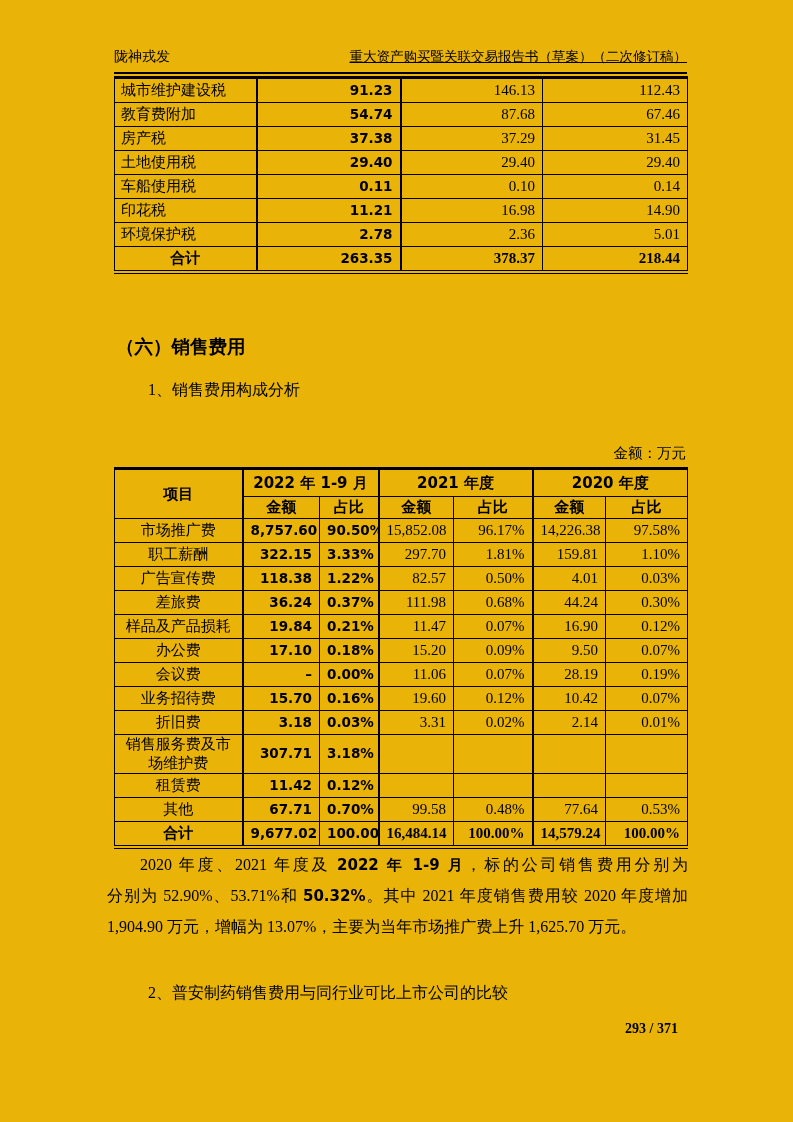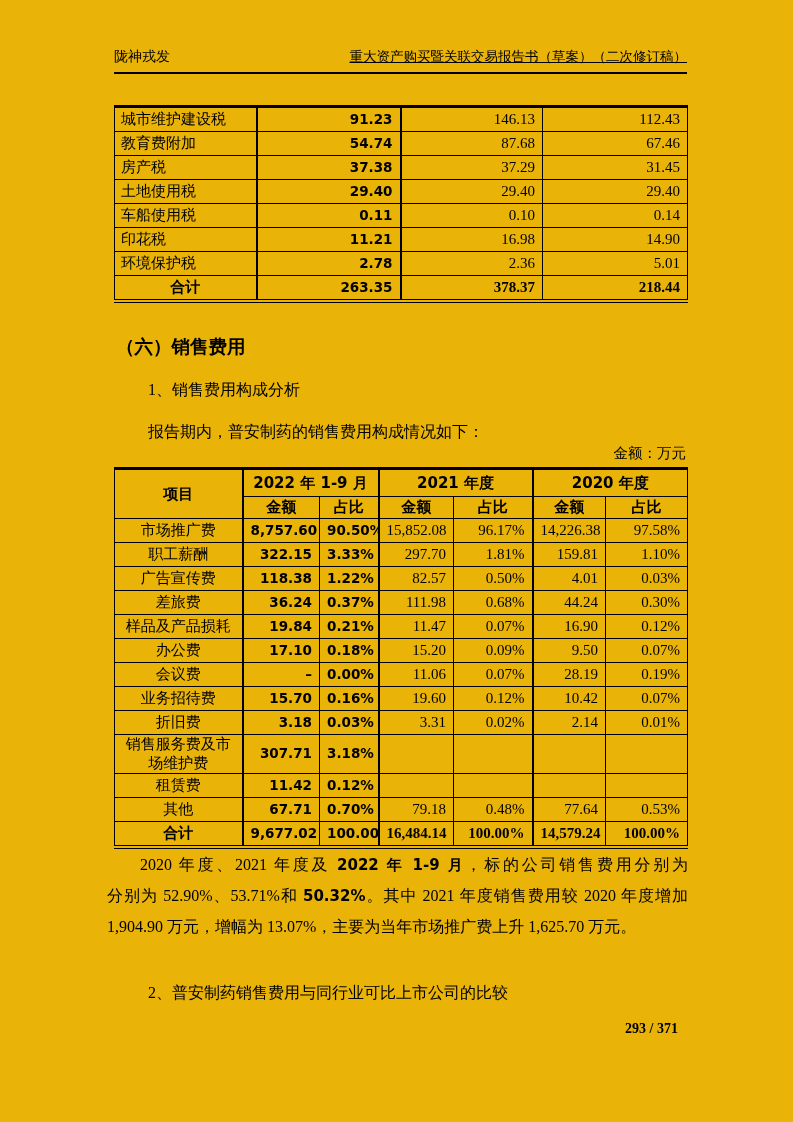--- a/index.html
+++ b/index.html
@@ -14,21 +14,21 @@
   .hdr-right{font-size:13.5px;text-decoration:underline;}
 
   
   table{border-collapse:collapse;table-layout:fixed;}
   td,th{border:1px solid #000;overflow:hidden;line-height:1.25;}
   .num{text-align:right;padding:0 7px;font-size:15px;}
   .lbl{padding:0 6px;font-size:15px;}
   .b22{font-family:"DejaVu Sans","Liberation Sans",sans-serif;font-weight:bold;font-size:13.5px;margin-top:28px;}
 
   
-  .t1{position:absolute;left:114px;top:105px;width:573px;
+  .t1{position:absolute;left:114px;top:76px;width:573px;
       border-top:3px solid #000;border-bottom:4px double #000;}
   .t1 td{height:23px;}
   .t1 td:first-child{text-align:left;}
   .t1 .vb{border-left-width:2px;border-right-width:2px;}
   .t1 tr.total td{font-weight:bold;}
   .t1 tr.total td:first-child{text-align:center;font-family:"DejaVu Sans","Liberation Sans",sans-serif;}
 
   
   .sec-title{position:absolute;left:116px;top:334px;font-size:18.5px;font-weight:bold;
              font-family:"DejaVu Sans","Liberation Sans",sans-serif;}
@@ -124,21 +124,20 @@
           <td class="lbl">合计</td>
           <td class="num b22 vb">263.35</td>
           <td class="num">378.37</td>
           <td class="num">218.44</td>
         </tr>
       </tbody>
   </table>
 
   <div class="sec-title">（六）销售费用</div>
   <div class="item1">1、销售费用构成分析</div>
-  <div class="intro">报告期内，普安制药的销售费用构成情况如下：</div>
   <div class="unit">金额：万元</div>
 
   <table class="t2">
     <colgroup>
       <col style="width:128px">
         <col style="width:77px">
         <col style="width:59px">
       <col style="width:75px">
         <col style="width:79px">
         <col style="width:73px">
@@ -257,21 +256,21 @@
           <td class="num b22">0.12%</td>
           <td class="num gl"></td>
           <td class="num"></td>
           <td class="num gl"></td>
           <td class="num"></td>
         </tr>
         <tr>
           <td class="lbl">其他</td>
           <td class="num b22 gl">67.71</td>
           <td class="num b22">0.70%</td>
-          <td class="num gl">79.18</td>
+          <td class="num gl">99.58</td>
           <td class="num">0.48%</td>
           <td class="num gl">77.64</td>
           <td class="num">0.53%</td>
         </tr>
         <tr class="total">
           <td class="lbl">合计</td>
           <td class="num b22 gl">9,677.02</td>
           <td class="num b22">100.00%</td>
           <td class="num gl">16,484.14</td>
           <td class="num">100.00%</td>

